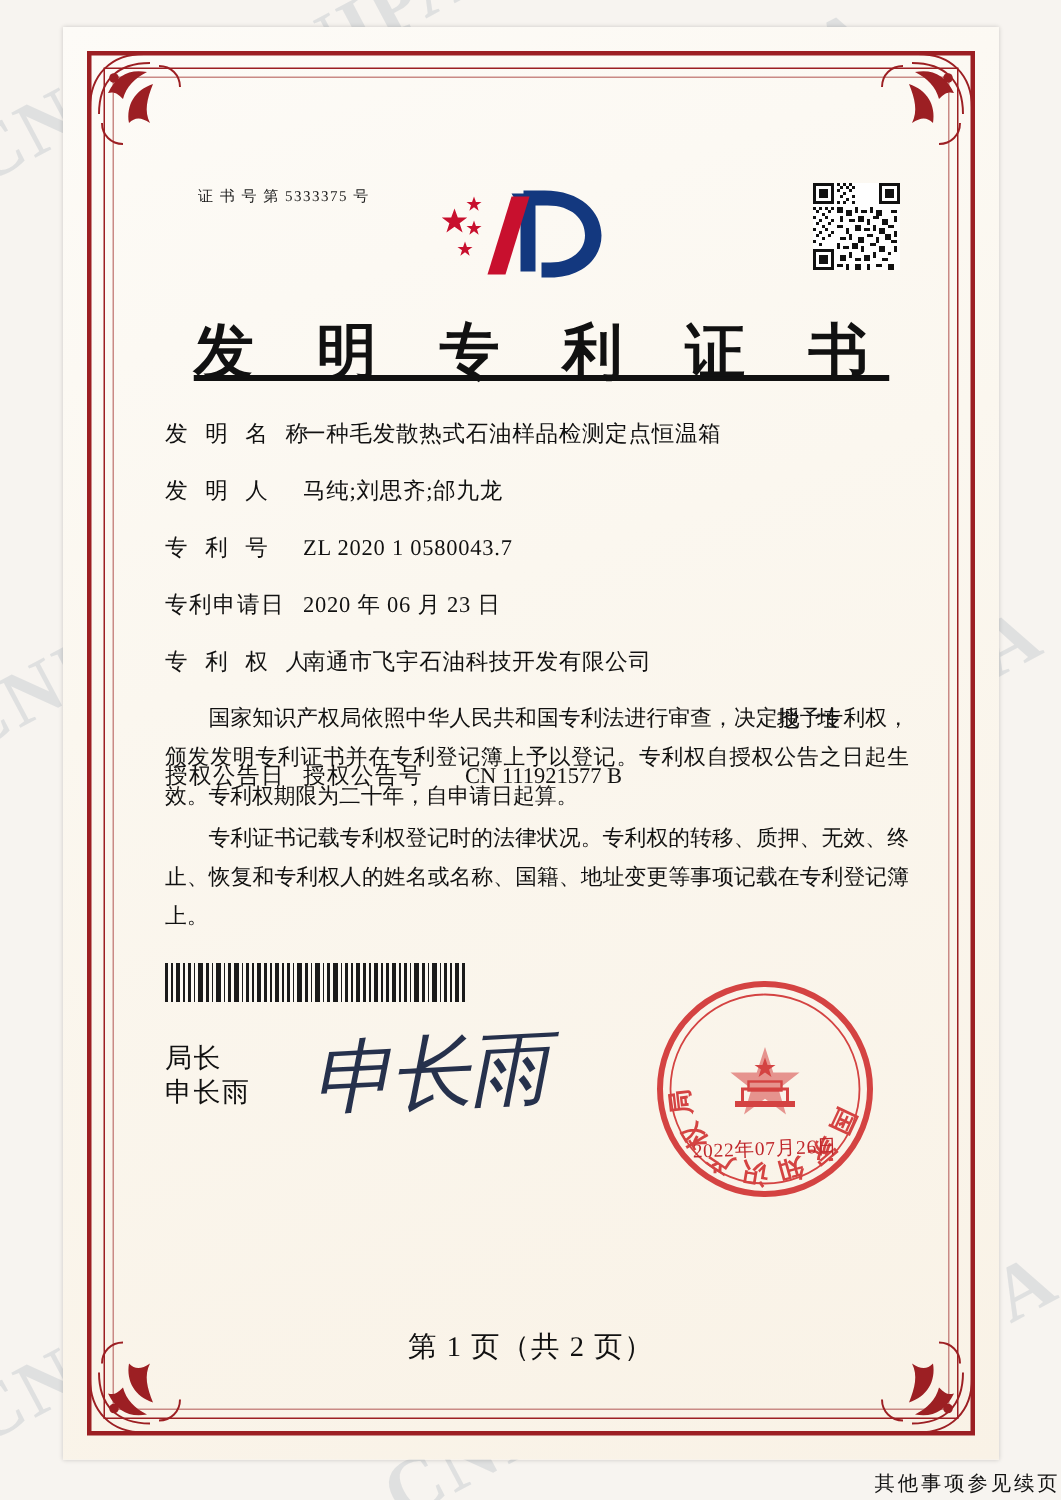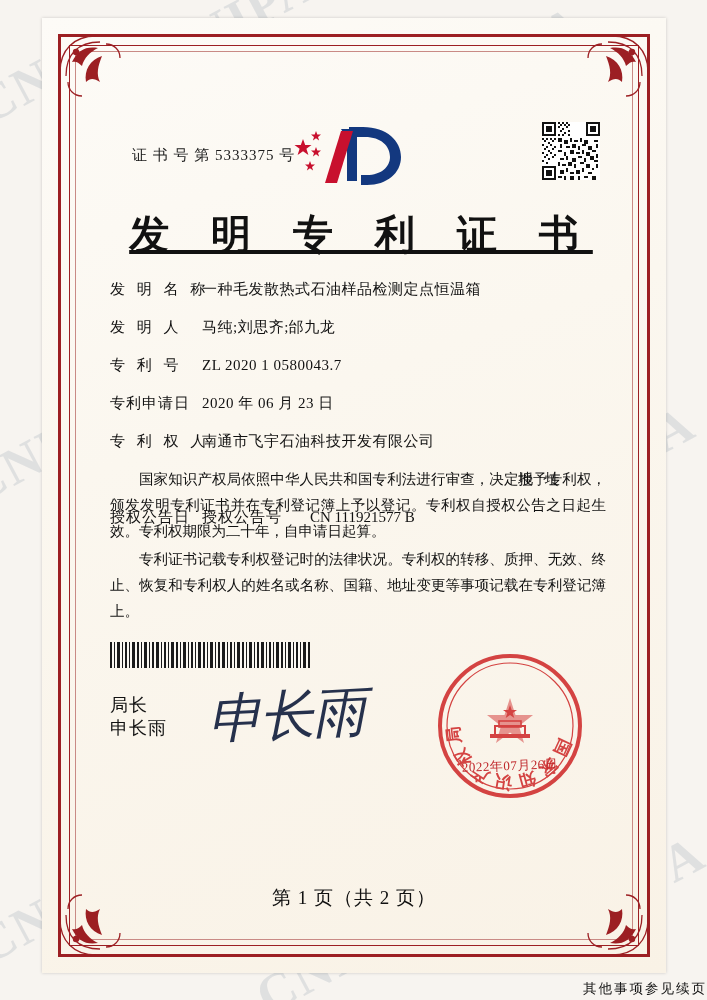--- a/index.html
+++ b/index.html
@@ -81,22 +81,22 @@
     position: absolute;
     left: 46px;
     top: 44px;
     right: 46px;
     bottom: 44px;
   }
 
   .cert-no {
     position: absolute;
     left: 44px;
-    top: 84px;
-    font-size: 15px;
+    top: 62px;
+    font-size: 10px;
     color: #1a1a1a;
     letter-spacing: 1px;
   }
 
   
   .qr {
     position: absolute;
     right: 20px;
     top: 60px;
     width: 58px;

